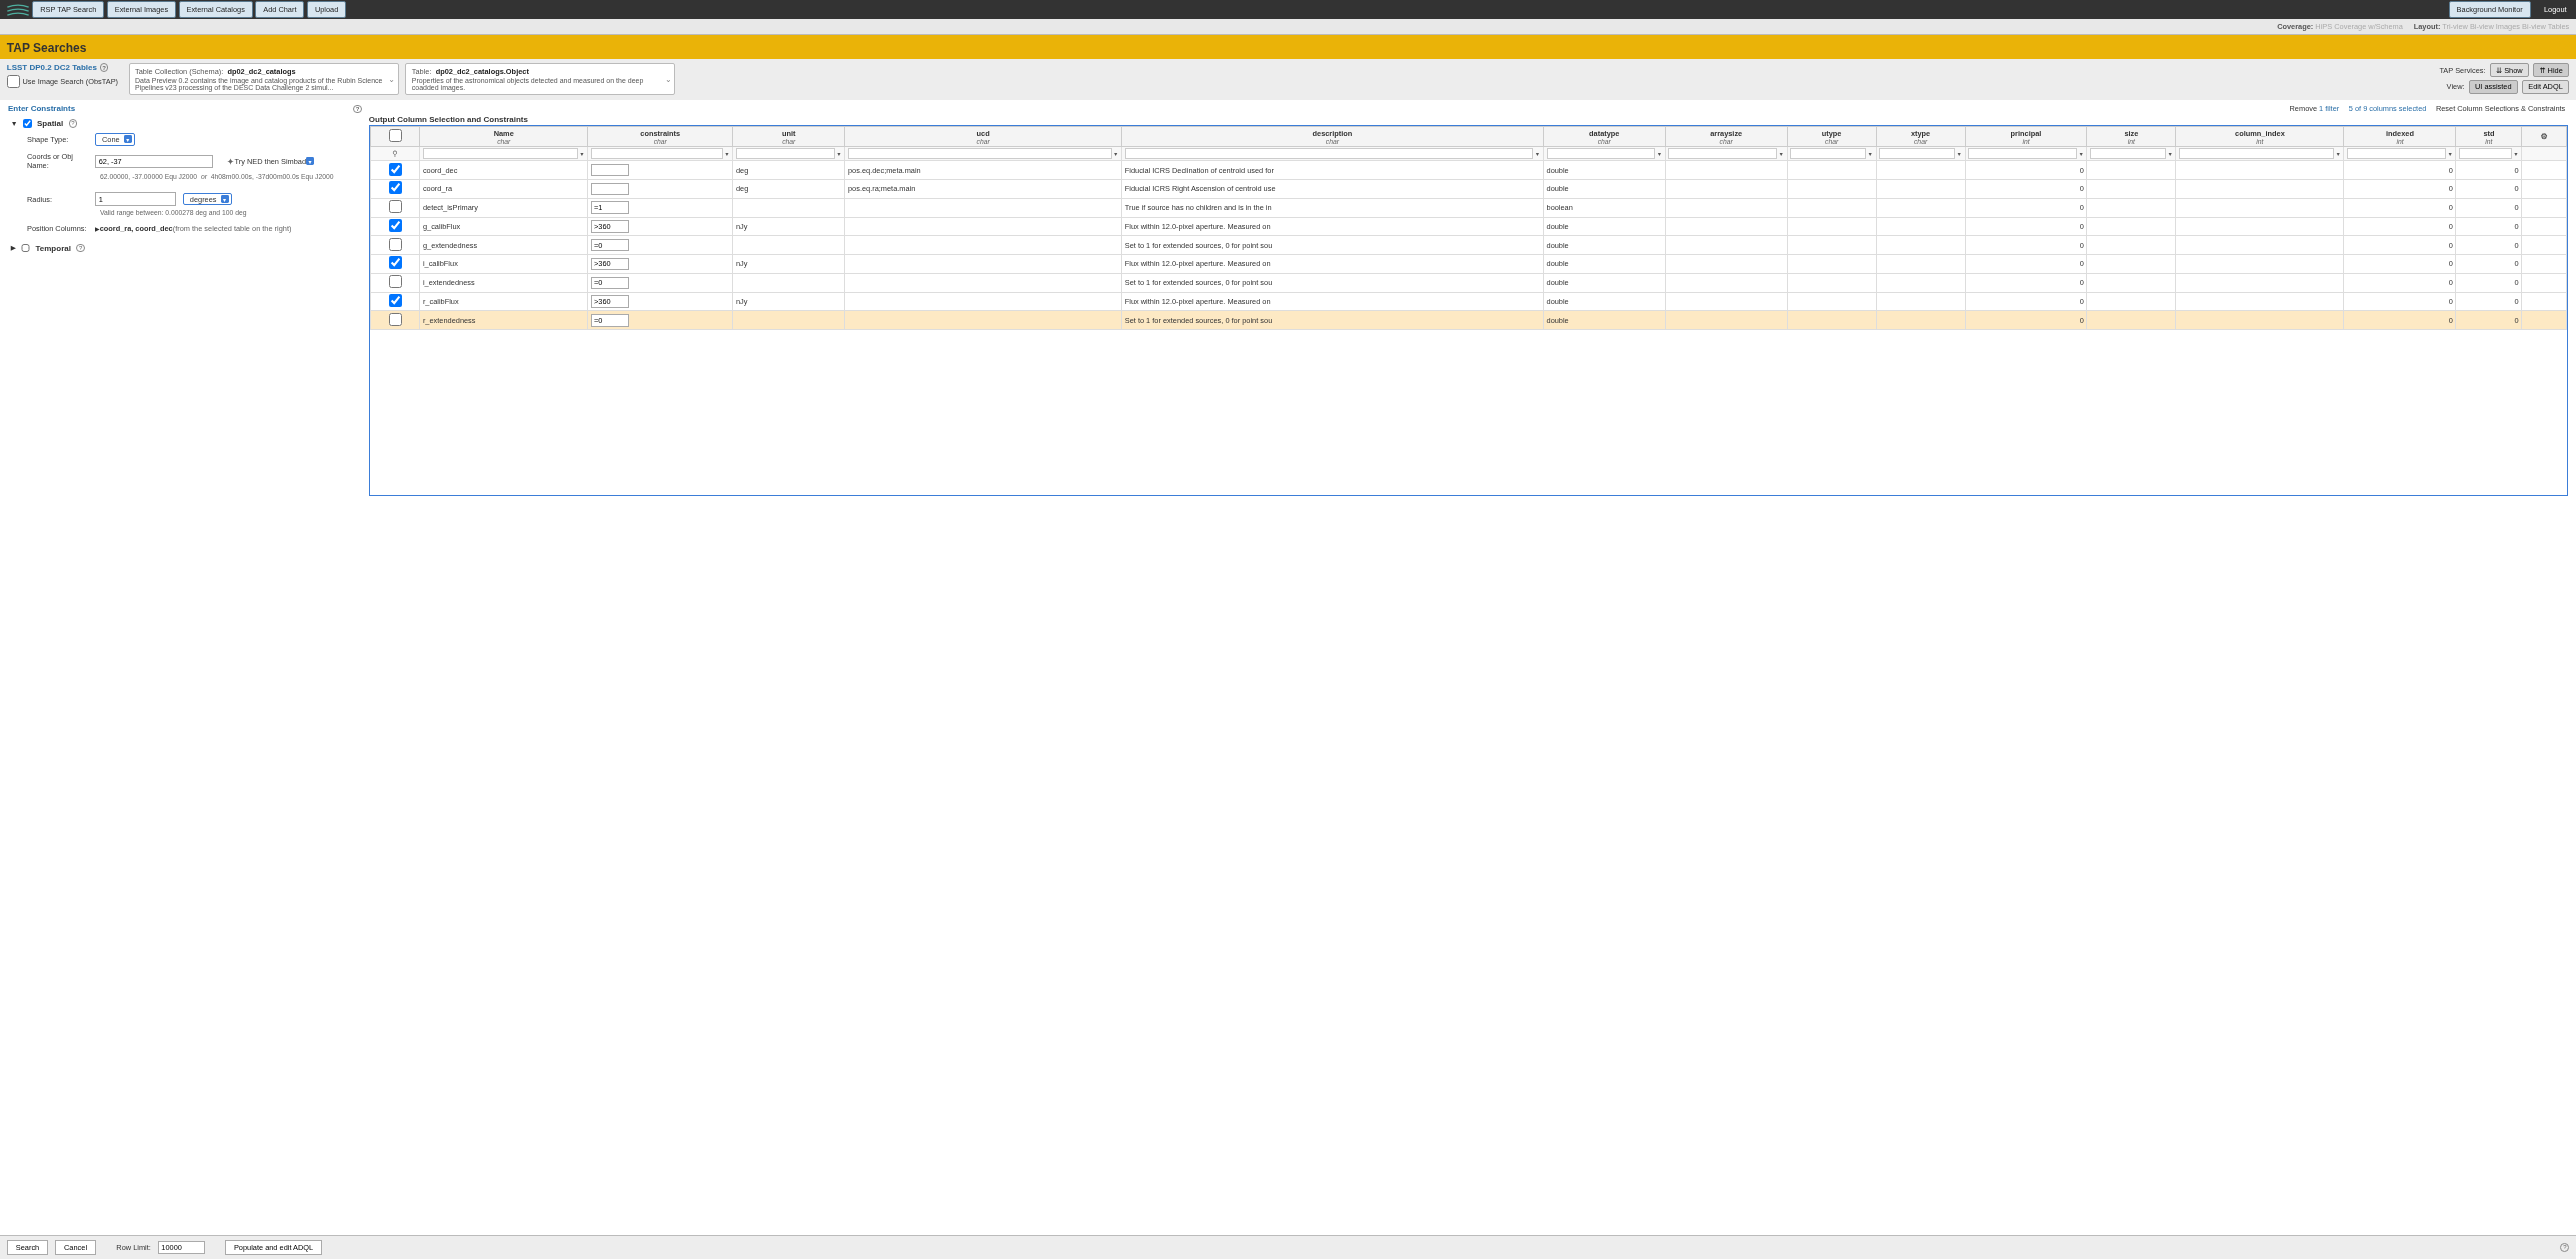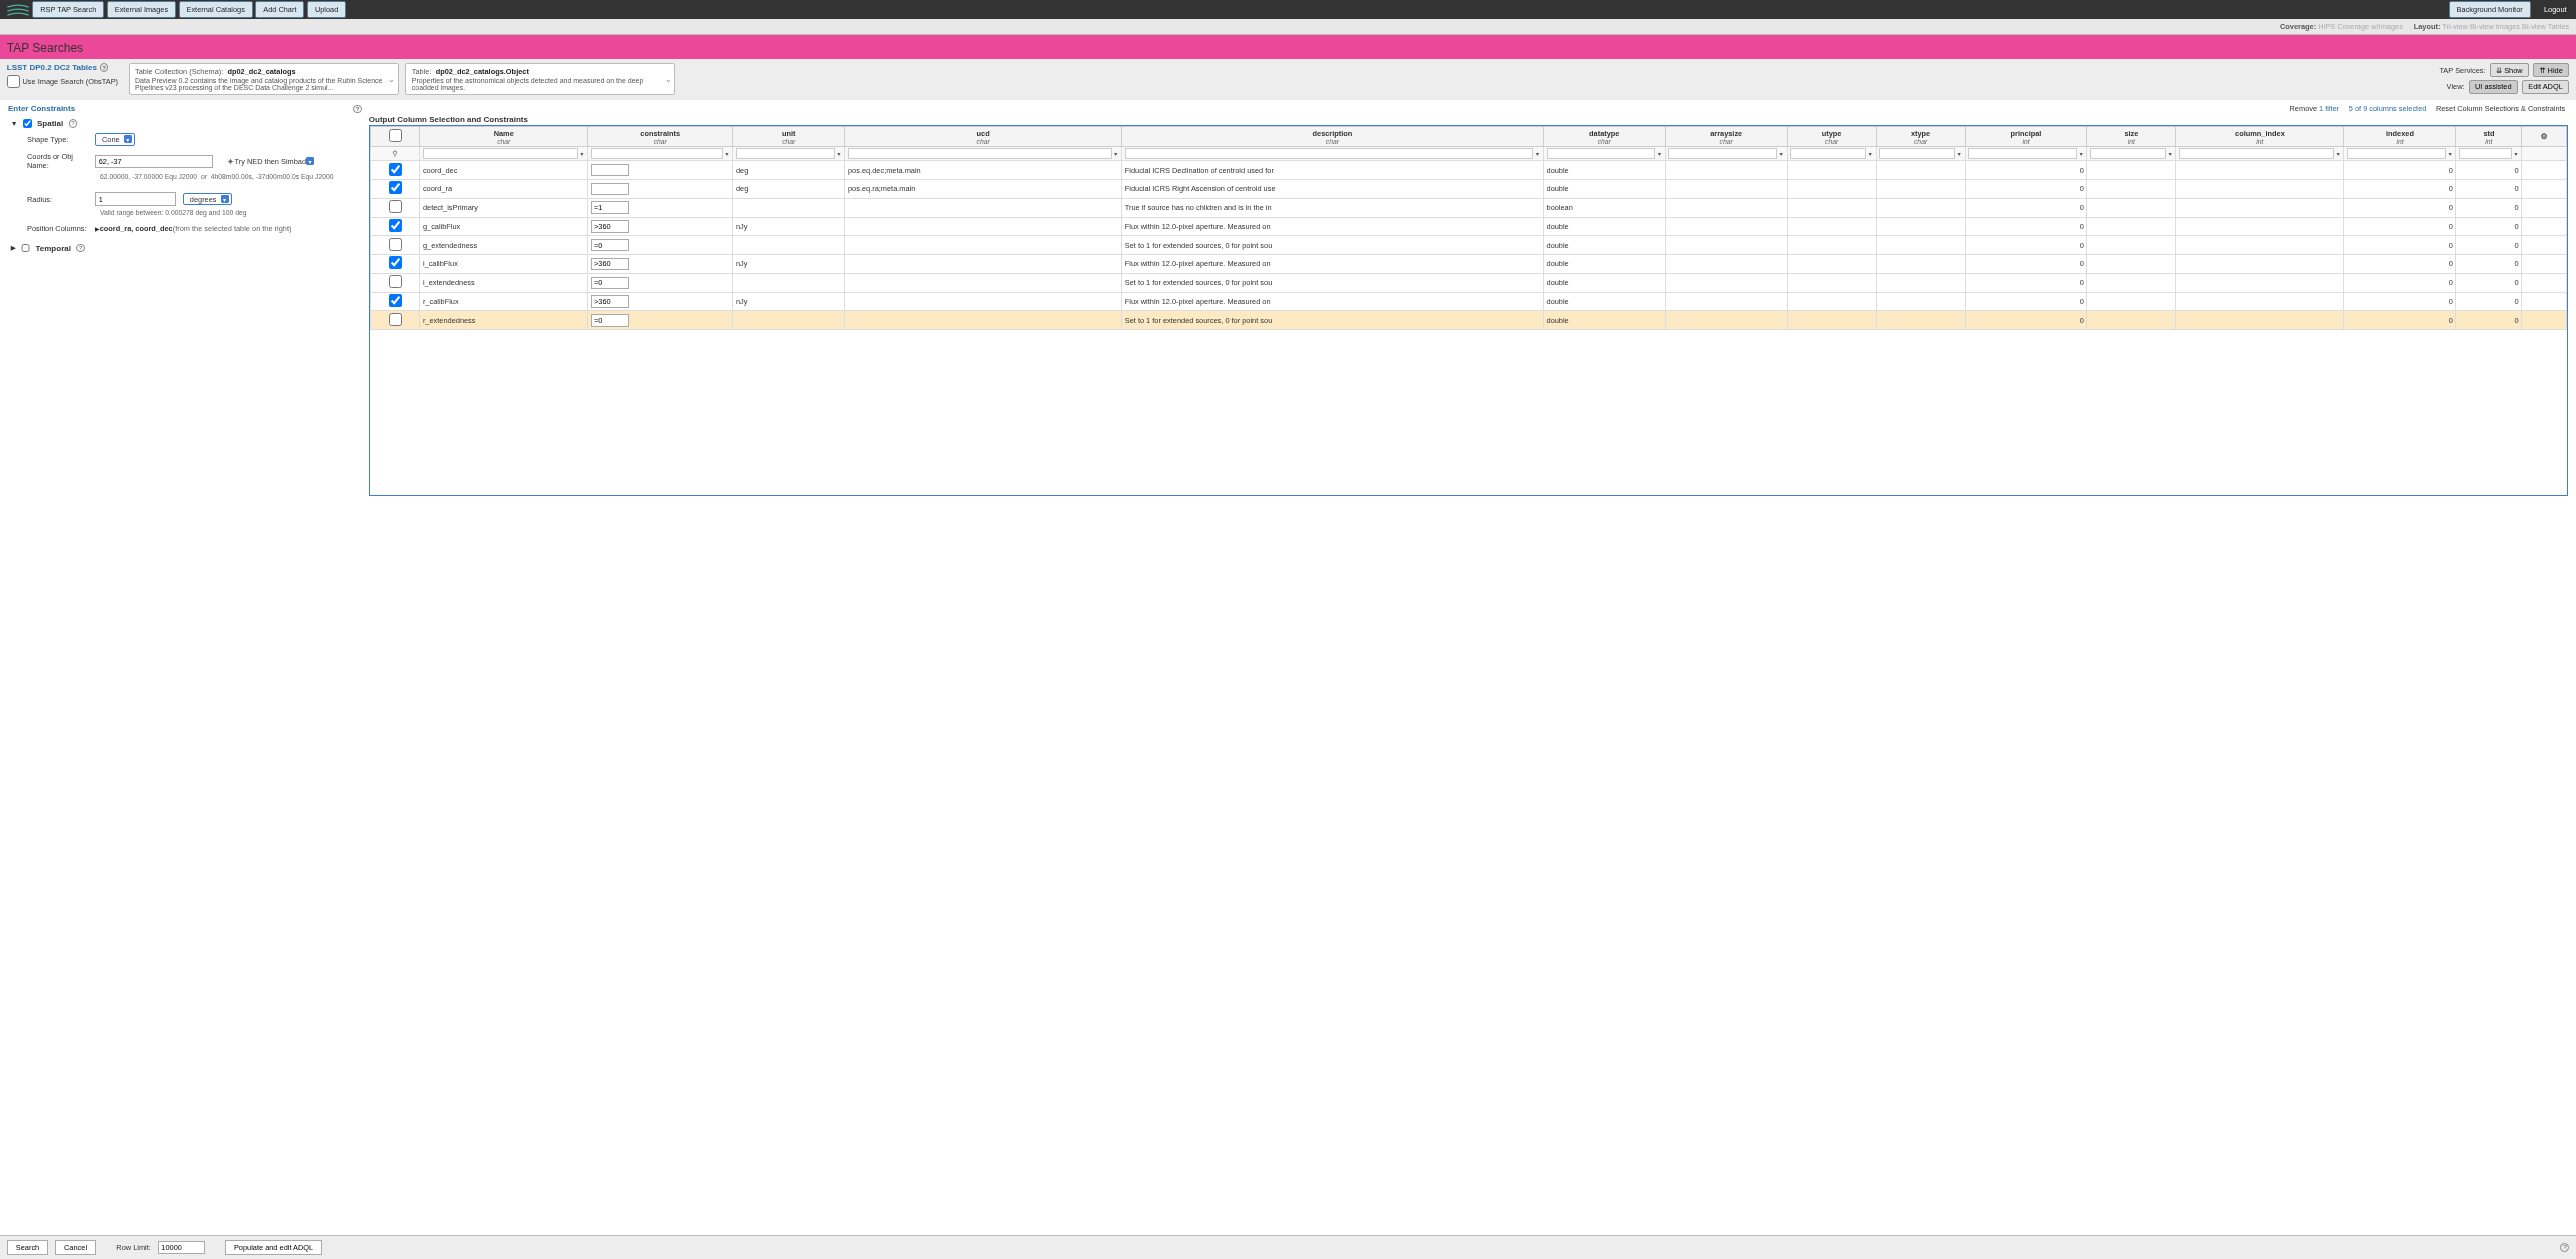--- a/index.html
+++ b/index.html
@@ -9,21 +9,21 @@
 .logo { width: 27px; height: 16px; display: flex; align-items: center; justify-content: center; }
 .topbar-btn { background: #d8e6f0; border: 0.7px solid #5a7a90; border-radius: 2px; padding: 2.7px 6.8px; margin: 0 1.4px; font-size: 7.4px; color: #222; cursor: pointer; }
 .topbar-btn:last-of-type { margin-right: 2.7px; }
 .topbar-right { margin-left: auto; display: flex; align-items: center; gap: 5.4px; }
 .topbar-user { color: #fff; font-size: 7.4px; padding: 0 5.4px; }
 
 .subbar { background: #e8e8e8; border-bottom: 0.7px solid #bbb; height: 15.5px; display: flex; align-items: center; padding: 0 6.8px; justify-content: flex-end; gap: 10.8px; color: #888; font-size: 7.4px; }
 .subbar span.dark { color: #555; font-weight: bold; text-align: center; }
 .subbar-item { color: #aaa; }
 
-h1.page-title { font-size: 12px; font-weight: normal; padding: 6.8px 6.8px 4px; background: #ec4899; }
+h1.page-title { font-size: 12px; font-weight: bold; padding: 6.8px 6.8px 4px; background: #eab308; }
 
 .schema-row { display: flex; gap: 6.8px; padding: 4px 6.8px 5.4px; background: #ededed; align-items: flex-start; }
 .schema-left { display: flex; flex-direction: column; gap: 2.7px; width: 115px; }
 .schema-title { color: #2a6fa8; font-weight: bold; font-size: 8px; display: flex; align-items: center; gap: 2.7px; }
 .help-icon { width: 8.8px; height: 8.8px; border: 0.7px solid #888; border-radius: 50%; font-size: 6px; display: inline-flex; align-items: center; justify-content: center; color: #666; }
 .checkbox-row { display: flex; align-items: center; gap: 2.7px; font-size: 7.4px; color: #333; }
 .schema-box { background: #fff; border: 0.7px solid #bbb; border-radius: 2px; padding: 2.7px 5.4px; flex: 0 0 270px; position: relative; font-size: 7.4px; }
 .schema-box .label { color: #555; }
 .schema-box .value { font-weight: bold; color: #222; }
 .schema-box .desc { color: #555; font-size: 7px; margin-top: 1.4px; }
@@ -86,21 +86,21 @@
       </svg>
   </div>
   <div id="topbar-buttons"><button class="topbar-btn">RSP TAP Search</button><button class="topbar-btn">External Images</button><button class="topbar-btn">External Catalogs</button><button class="topbar-btn">Add Chart</button><button class="topbar-btn">Upload</button></div>
   <div class="topbar-right">
     <button class="topbar-btn">Background Monitor</button>
     <span class="topbar-user">Logout</span>
   </div>
 </div>
 
 <div class="subbar">
-  <span><span class="dark">Coverage:</span> <span id="cov-items"><span class="subbar-item">HiPS</span>   <span class="subbar-item">Coverage w/Images</span></span></span>
+  <span><span class="dark">Coverage:</span> <span id="cov-items"><span class="subbar-item">HiPS</span>   <span class="subbar-item">Coverage w/Schema</span></span></span>
   <span><span class="dark">Layout:</span> <span id="layout-items"><span class="subbar-item">Tri-view</span>   <span class="subbar-item">Bi-view Images</span>   <span class="subbar-item">Bi-view Tables</span></span></span>
 </div>
 
 <h1 class="page-title">TAP Searches</h1>
 
 <div class="schema-row">
   <div class="schema-left">
     <div class="schema-title">
       <span>LSST DP0.2 DC2 Tables</span>
       <span class="help-icon">?</span>

